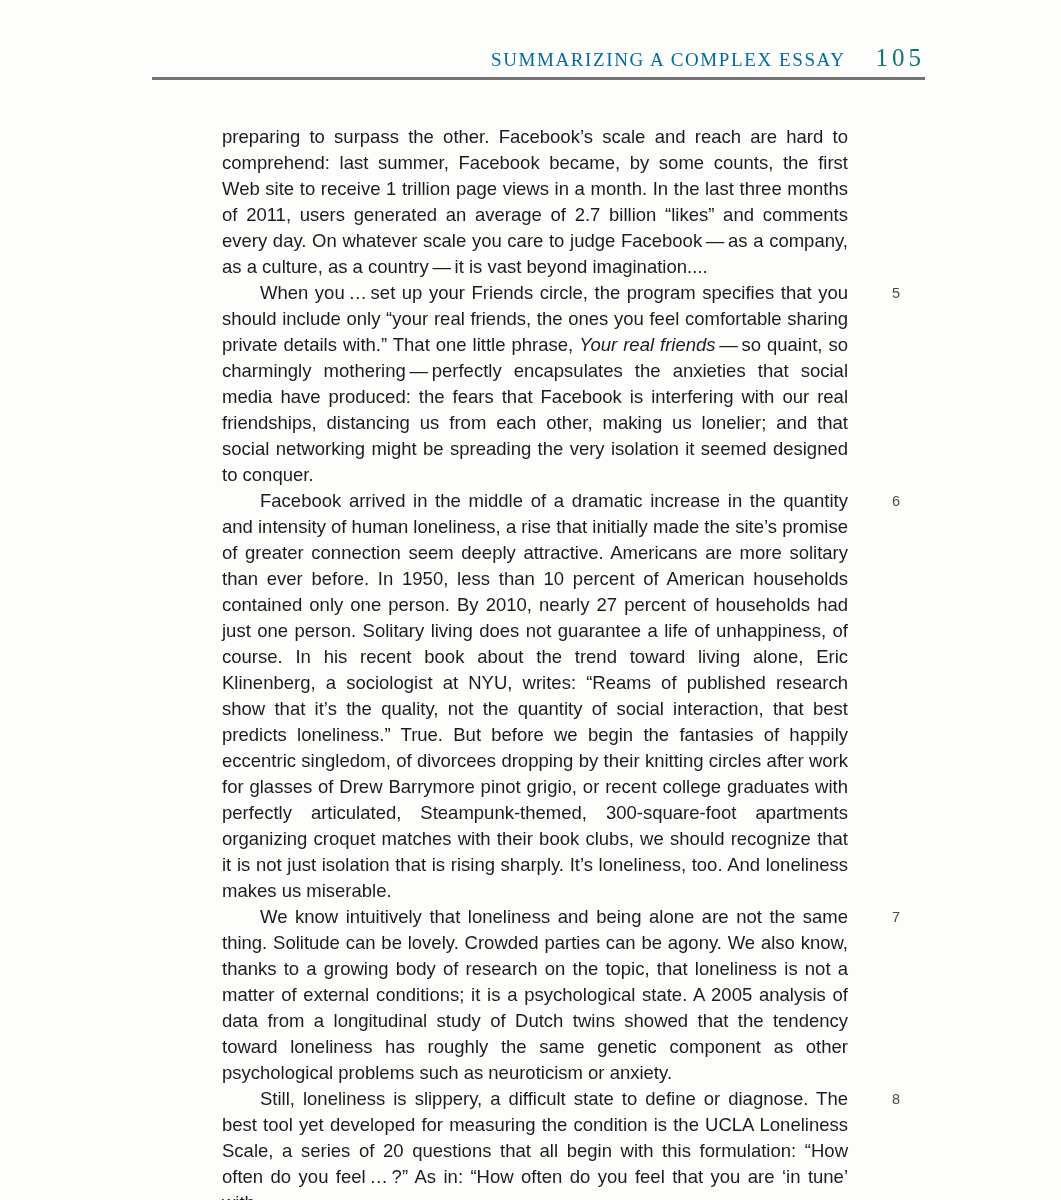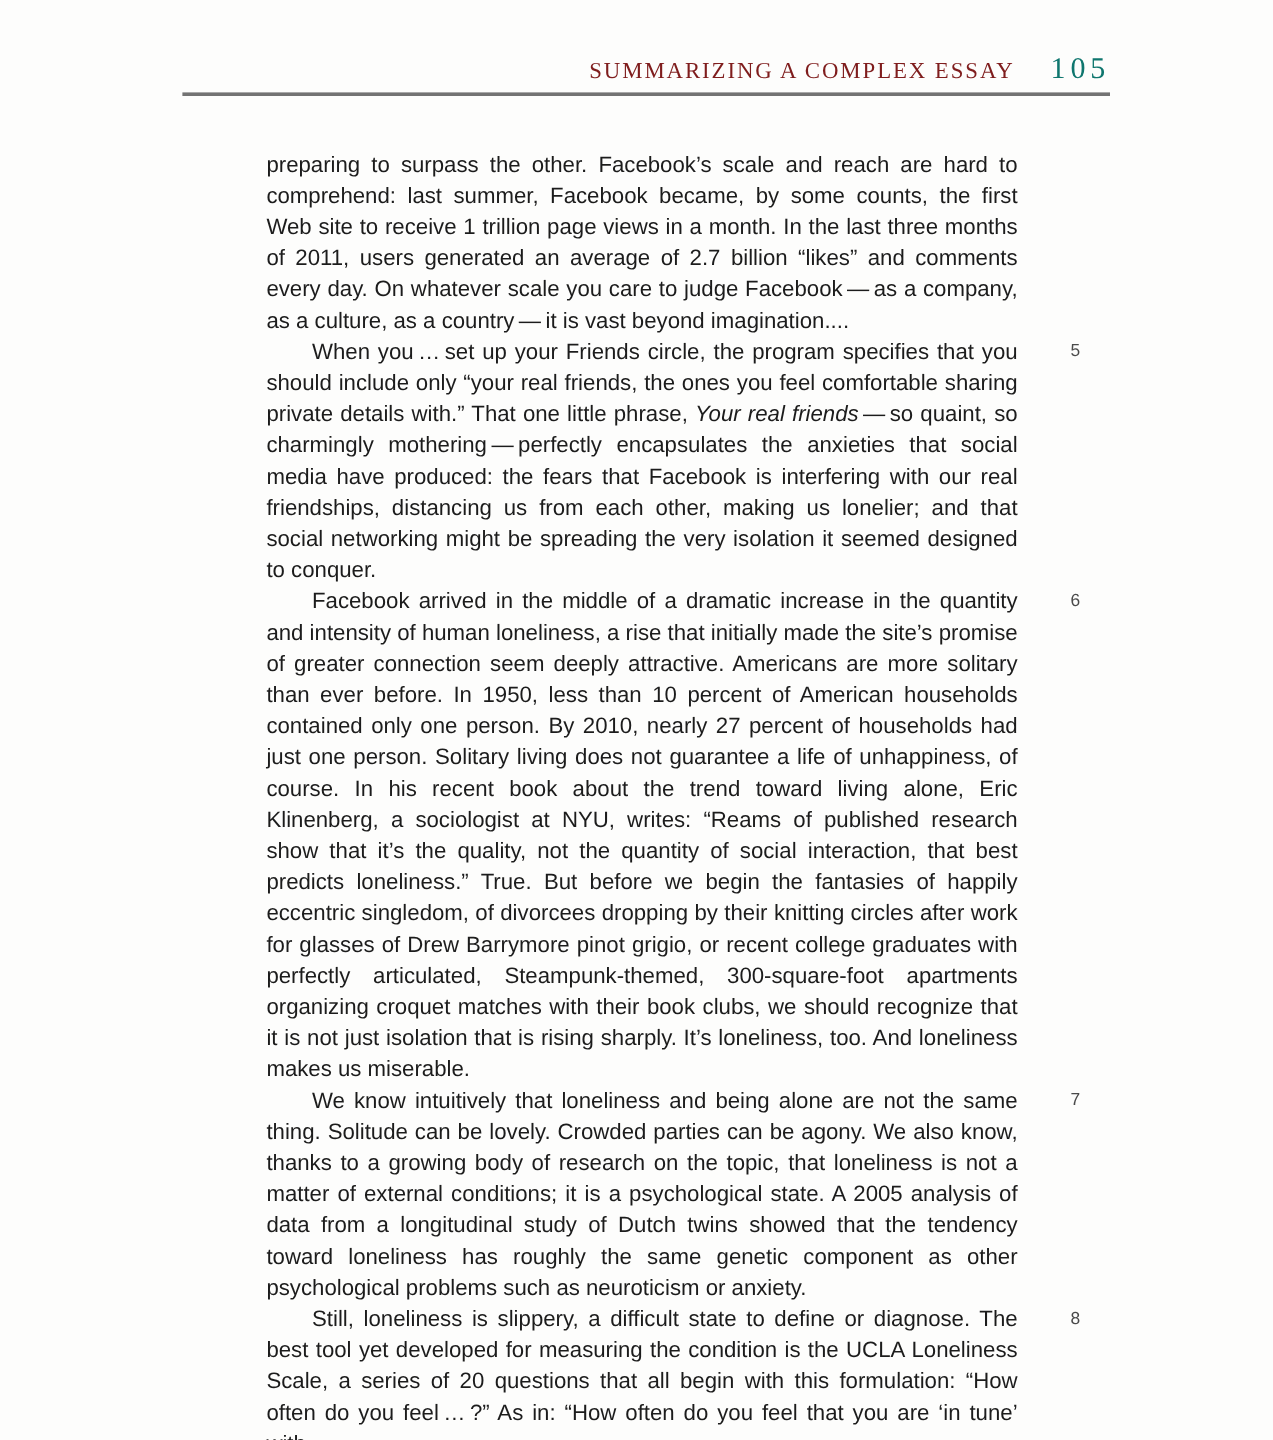--- a/index.html
+++ b/index.html
@@ -25,21 +25,21 @@
     justify-content: flex-end;
     align-items: baseline;
     gap: 30px;
     border-bottom: 3px solid #737373;
     padding-bottom: 5px;
     font-family: "Liberation Serif", serif;
   }
   .running-title {
     font-size: 19px;
     letter-spacing: 1.6px;
-    color: #7f1d1d;
+    color: #0369a1;
     white-space: nowrap;
     text-align: right;
   }
   .page-number {
     font-size: 25px;
     letter-spacing: 4px;
     color: #0f766e;
     white-space: nowrap;
   }
   

